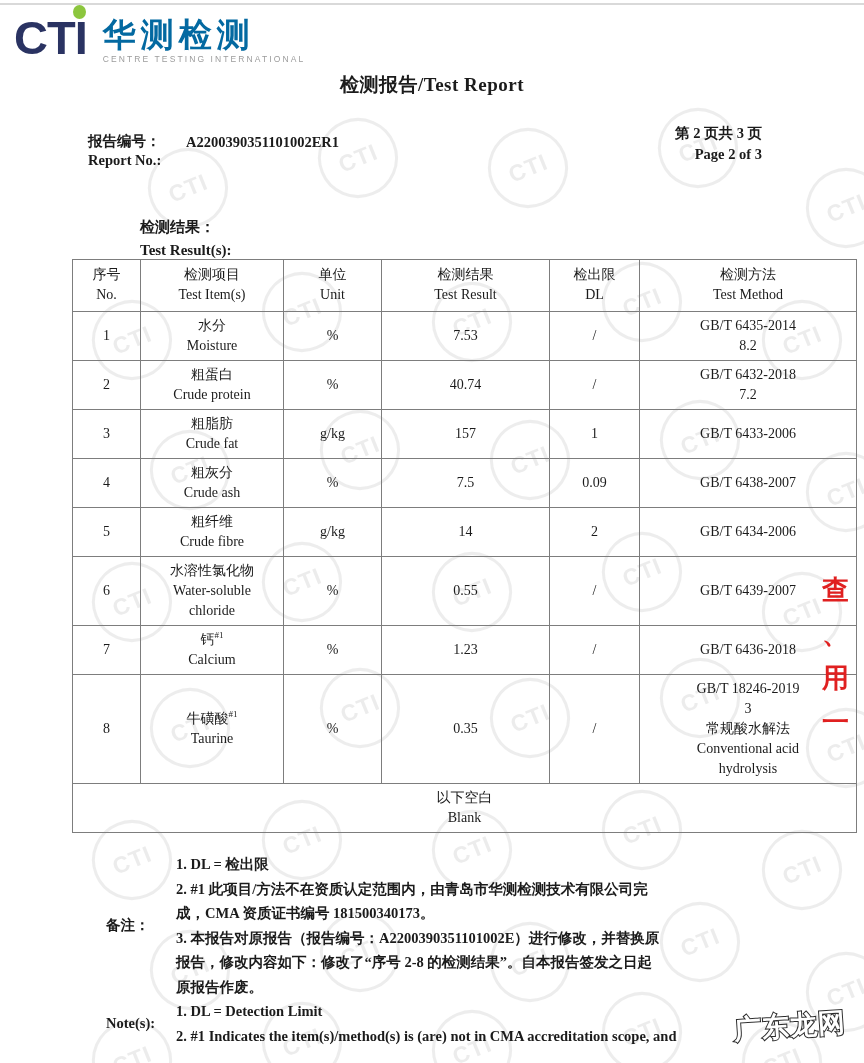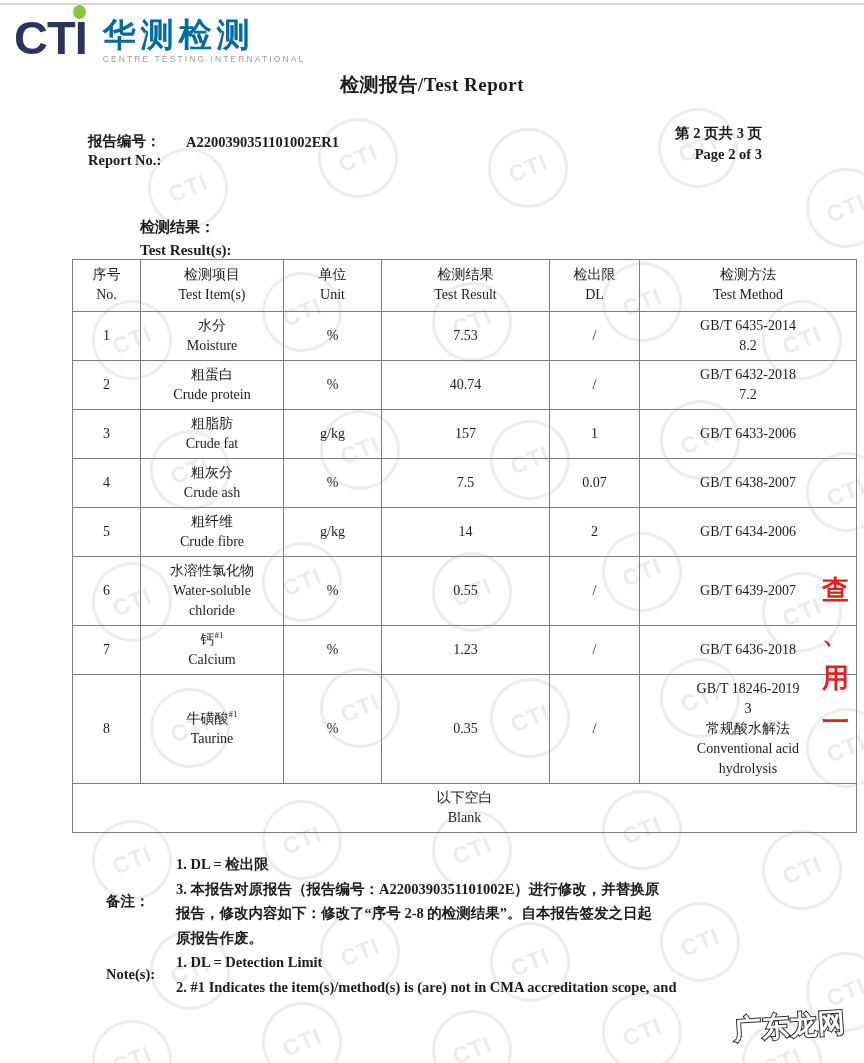--- a/index.html
+++ b/index.html
@@ -398,21 +398,21 @@
             </td>
           </tr>
           <tr>
             <td>4</td>
             <td>
               <span class="cell-cn">粗灰分</span>
               <span class="cell-en">Crude ash</span>
             </td>
             <td>%</td>
             <td>7.5</td>
-            <td>0.07</td>
+            <td>0.09</td>
             <td>
               <span class="cell-en">GB/T 6438-2007</span>
             </td>
           </tr>
           <tr>
             <td>5</td>
             <td>
               <span class="cell-cn">粗纤维</span>
               <span class="cell-en">Crude fibre</span>
             </td>
@@ -475,20 +475,22 @@
           </tr>
         </tbody>
     </table>
   </div>
 
   <div class="notes">
     <div class="note-block">
       <div class="note-label">备注：</div>
       <div class="note-lines" id="notes-cn">
           <div>1. DL = 检出限</div>
+          <div>2. #1 此项目/方法不在资质认定范围内，由青岛市华测检测技术有限公司完</div>
+          <div>成，CMA 资质证书编号 181500340173。</div>
           <div>3. 本报告对原报告（报告编号：A2200390351101002E）进行修改，并替换原</div>
           <div>报告，修改内容如下：修改了“序号 2-8 的检测结果”。自本报告签发之日起</div>
           <div>原报告作废。</div>
         </div>
     </div>
     <div class="note-block">
       <div class="note-label">Note(s):</div>
       <div class="note-lines en" id="notes-en">
           <div>1. DL = Detection Limit</div>
           <div>2. #1 Indicates the item(s)/method(s) is (are) not in CMA accreditation scope, and</div>

